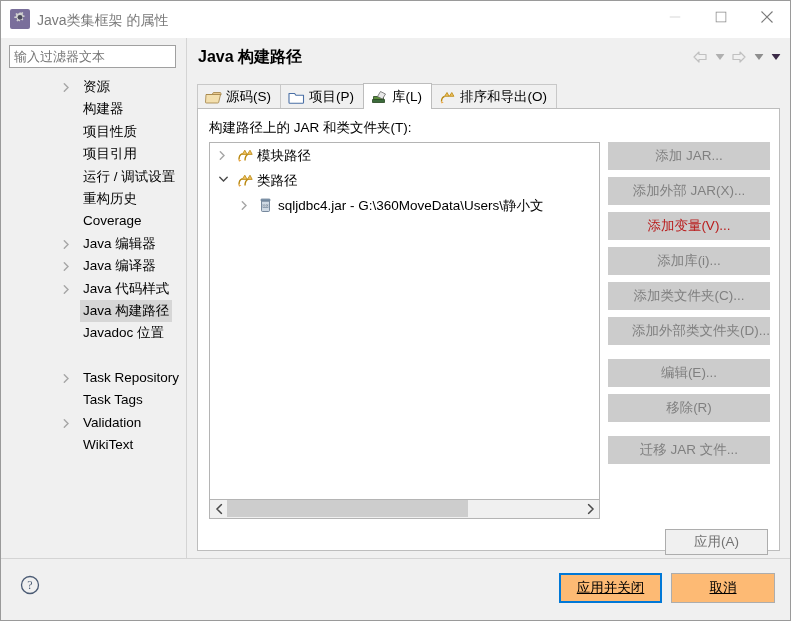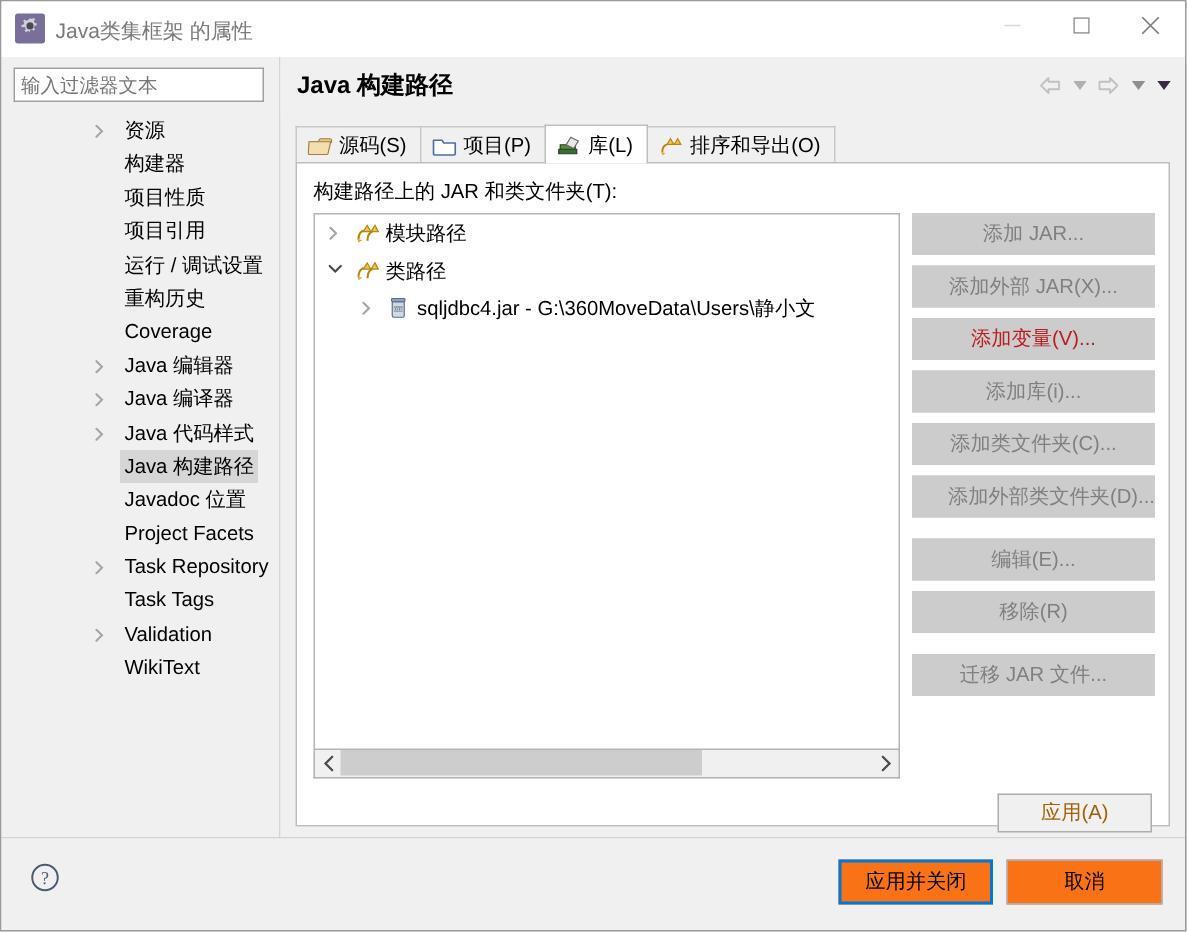--- a/index.html
+++ b/index.html
@@ -76,28 +76,28 @@
   .hscroll .track{position:absolute;left:17px;right:17px;top:0;height:17px;background:#f0f0f0;}
   .hscroll .thumb{position:absolute;left:0;top:0;height:17px;width:68%;background:#cdcdcd;}
 
   
   .side-buttons{position:absolute;left:410px;top:33px;width:162px;}
   .sbtn{position:relative;width:162px;height:28px;background:#cccccc;border:1px solid #cccccc;box-sizing:border-box;
         display:flex;align-items:center;justify-content:center;font-size:13.5px;color:#808080;white-space:nowrap;cursor:default;}
 
   
   .apply-btn{position:absolute;right:11px;top:420px;width:103px;height:26px;background:#f0f0f0;border:1px solid #adadad;
-       box-sizing:border-box;display:flex;align-items:center;justify-content:center;font-size:13.5px;color:#a16207;cursor:default;}
+       box-sizing:border-box;display:flex;align-items:center;justify-content:center;font-size:13.5px;color:#737373;cursor:default;}
 
   
   .footer-sep{position:absolute;left:0;top:557px;width:789px;height:1px;background:#d4d4d4;}
   .footer{position:absolute;left:0;top:558px;width:789px;height:61px;background:#f0f0f0;}
   .help-icon{position:absolute;left:17px;top:14px;width:24px;height:24px;cursor:default;}
-  .f-btn{position:absolute;top:14px;height:30px;background:#f97316;border:1px solid #adadad;box-sizing:border-box;
-        display:flex;align-items:center;justify-content:center;font-size:13.5px;color:#000;cursor:default;}
+  .f-btn{position:absolute;top:14px;height:30px;background:#fdba74;border:1px solid #adadad;box-sizing:border-box;
+        display:flex;align-items:center;justify-content:center;font-size:13.5px;color:#000;cursor:default;text-decoration:underline;}
   .f-apply-close{left:558px;width:103px;border:2px solid #0078d7;}
   .f-cancel{left:670px;width:104px;}
 </style>
 </head>
 <body>
 
 <div class="window">
 
   <div class="titlebar">
     <div class="title-icon">
@@ -189,21 +189,20 @@
         <div class="nav-item selected">
           <span class="twisty"></span>
           <span class="nav-label">Java 构建路径</span>
         </div>
         <div class="nav-item">
           <span class="twisty"></span>
           <span class="nav-label">Javadoc 位置</span>
         </div>
         <div class="nav-item">
           <span class="twisty"></span>
-          <span class="nav-label">Project Facets</span>
         </div>
         <div class="nav-item">
           <span class="twisty">
             <svg width="7" height="9" viewBox="0 0 7 9">
               <path d="M1.3 0.8L5 4.5 1.3 8.2" fill="none" stroke="#a6a6a6" stroke-width="1.4" stroke-linecap="round"></path>
             </svg>
           </span>
           <span class="nav-label">Task Repository</span>
         </div>
         <div class="nav-item">

